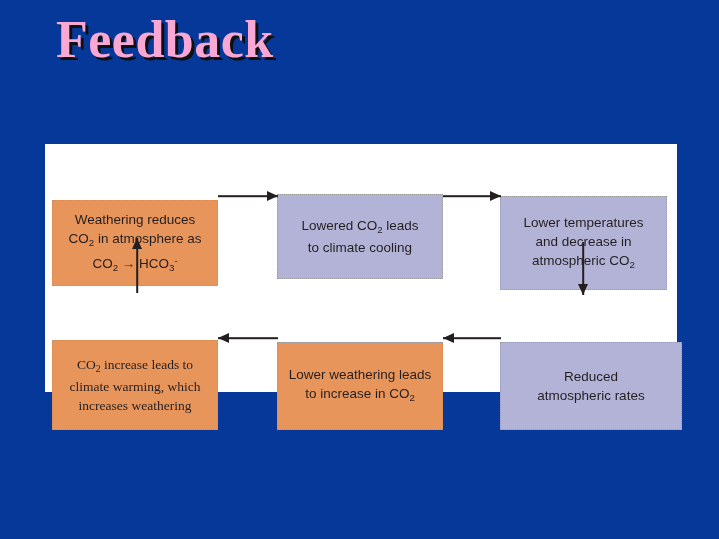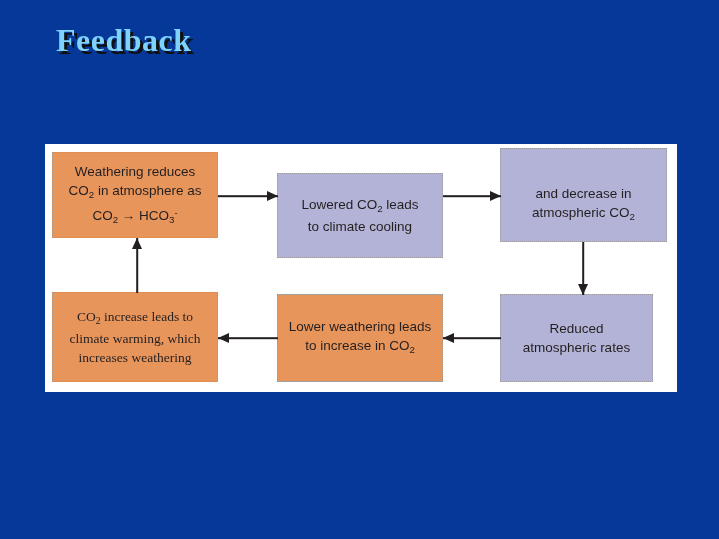--- a/index.html
+++ b/index.html
@@ -15,24 +15,24 @@
     position: relative;
   }
 
   
   #slide-title {
     position: absolute;
     left: 56px;
     top: 16px;
     font-family: "Liberation Serif", serif;
     font-weight: bold;
-    font-size: 32px;
+    font-size: 52px;
     line-height: 48px;
     letter-spacing: 0.5px;
-    color: #7dd3fc;
+    color: #f9a8d4;
     text-shadow: 3px 3px 0 #101010;
     white-space: nowrap;
     text-align: right;
   }
 
   
   #diagram-panel {
     position: absolute;
     left: 45px;
     top: 144px;
@@ -47,33 +47,34 @@
     box-sizing: border-box;
     display: flex;
     align-items: center;
     justify-content: center;
     text-align: center;
     color: #231f20;
     font-size: 13.5px;
     line-height: 19px;
     padding: 4px 6px;
     border: 1px dotted #9a9a9a;
+    margin-top: 48px;
   }
   .flow-box .txt { display: block; }
   .flow-box.orange { background: #e8955c; }
   .flow-box.purple { background: #b3b3d7; }
 
   sub  { font-size: 0.72em; vertical-align: -0.28em; }
   sup  { font-size: 0.68em; vertical-align: 0.42em; }
 
   
   #box-weathering-reduces { left: 7px;   top: 8px;   width: 166px; height: 86px; }
-  #box-lowered-co2        { left: 232px; top: 29px;  width: 166px; height: 85px; }
+  #box-lowered-co2        { left: 232px; top: 2px;  width: 166px; height: 85px; }
   #box-lower-temps        { left: 455px; top: 4px;   width: 167px; height: 94px; }
-  #box-reduced-weathering { left: 455px; top: 150px; width: 153px; height: 88px; }
+  #box-reduced-weathering { left: 455px; top: 150px; width: 182px; height: 88px; }
   #box-lower-weathering   { left: 232px; top: 150px; width: 166px; height: 88px; align-items: center; }
   #box-co2-increase       { left: 7px;   top: 148px; width: 166px; height: 90px; font-family: Liberation Serif, serif; }
 
   
   .arrow-h, .arrow-v {
     position: absolute;
   }
   .arrow-h .shaft {
     position: absolute;
     left: 0;
@@ -160,21 +161,21 @@
 
   <div class="flow-box purple" id="box-lowered-co2">
     <span class="txt">
       <span>Lowered CO</span><sub>2</sub><span> leads</span><br>
       <span>to climate cooling</span>
     </span>
   </div>
 
   <div class="flow-box purple" id="box-lower-temps">
     <span class="txt">
-      <br>
+      <span>Lower temperatures</span><br>
       <span>and decrease in</span><br>
       <span>atmospheric CO</span><sub>2</sub><br>
     </span>
   </div>
 
   <div class="flow-box purple" id="box-reduced-weathering">
     <span class="txt">
       <span>Reduced</span><br>
       <span>atmospheric rates</span>
     </span>

